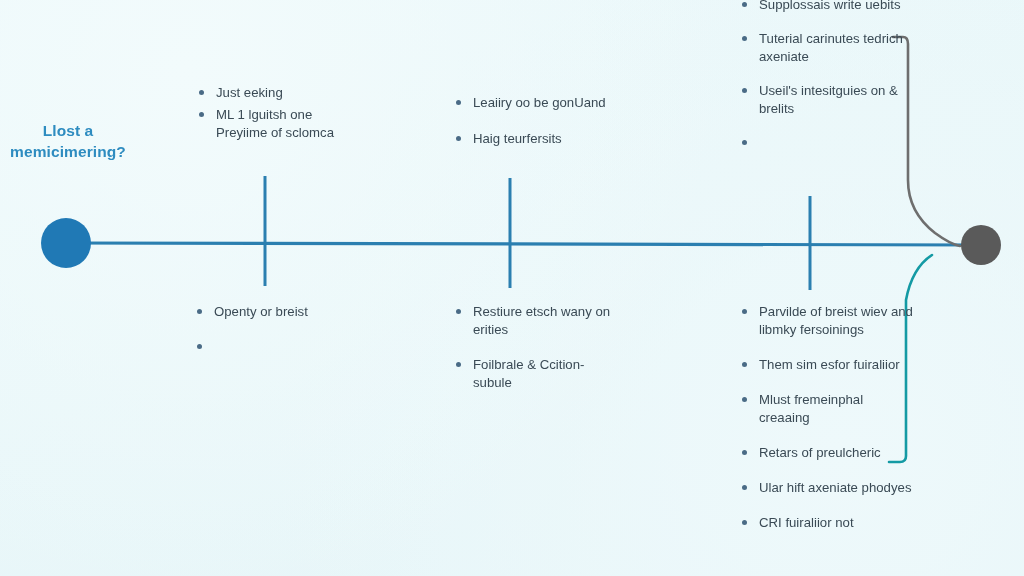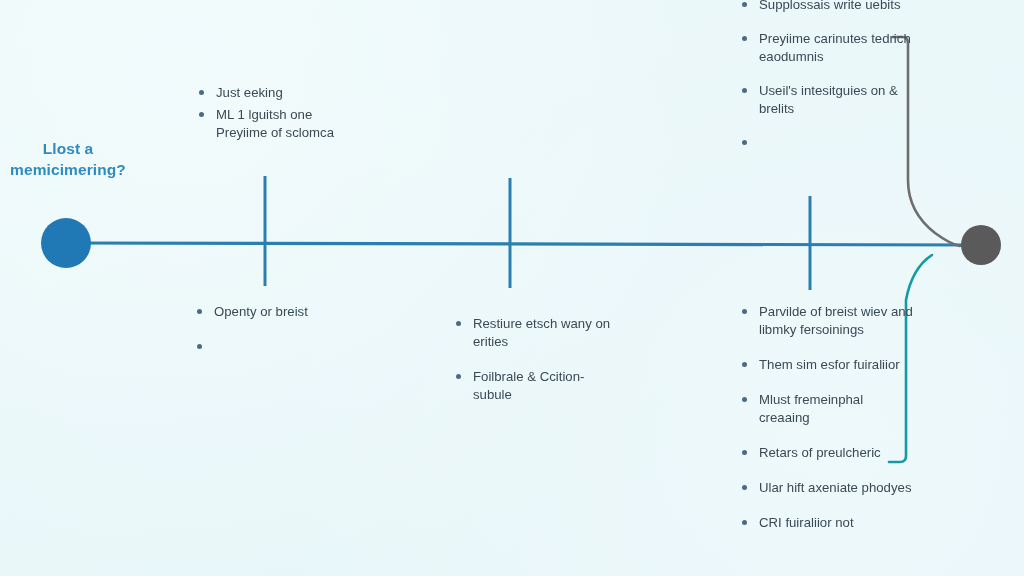--- a/index.html
+++ b/index.html
@@ -39,21 +39,20 @@
     position: absolute;
     left: 4px;
     top: 120px;
     width: 128px;
     text-align: center;
     font-size: 15.5px;
     line-height: 1.38;
     font-weight: bold;
     color: #2e8cc0;
     letter-spacing: .1px;
-    margin-top: 18px;
   }
 
   .group {
     position: absolute;
   }
 
   .bullet-list {
     list-style: none;
     margin: 0;
     padding: 0;
@@ -89,21 +88,21 @@
   .g-tr { left: 738px; top: -4px;  width: 175px; }
 
   .g-bl { left: 193px; top: 303px; width: 165px; }
   .g-bm { left: 452px; top: 303px; width: 160px; }
   .g-br { left: 738px; top: 303px; width: 178px; }
 
   .g-tl .bullet-item { margin-bottom: 4px; }
   .g-tm .bullet-item { margin-bottom: 18px; }
   .g-tr .bullet-item { margin-bottom: 16px; }
   .g-bl .bullet-item { margin-bottom: 17px; }
-  .g-bm .bullet-item { margin-bottom: 17px; margin-top: 12px; }
+  .g-bm .bullet-item { margin-bottom: 17px; }
   .g-br .bullet-item { margin-bottom: 17px; }
 
   
   .bullet-item, .title {
     text-rendering: optimizeLegibility;
   }
 </style>
 </head>
 <body>
 
@@ -137,30 +136,42 @@
         <span class="dot"></span>
         <span class="txt">Just eeking</span>
       </li>
       <li class="bullet-item">
         <span class="dot"></span>
         <span class="txt">ML 1 lguitsh one Preyiime of sclomca</span>
       </li>
     </ul>
   </div>
 
+  <div class="group g-tm">
+    <ul class="bullet-list">
+      <li class="bullet-item">
+        <span class="dot"></span>
+        <span class="txt">Leaiiry oo be gonUand</span>
+      </li>
+      <li class="bullet-item">
+        <span class="dot"></span>
+        <span class="txt">Haig teurfersits</span>
+      </li>
+    </ul>
+  </div>
 
   <div class="group g-tr">
     <ul class="bullet-list">
       <li class="bullet-item">
         <span class="dot"></span>
         <span class="txt">Supplossais write uebits</span>
       </li>
       <li class="bullet-item">
         <span class="dot"></span>
-        <span class="txt">Preyiime carinutes tedrich eaodumnis</span>
+        <span class="txt">Tuterial carinutes tedrich axeniate</span>
       </li>
       <li class="bullet-item">
         <span class="dot"></span>
         <span class="txt">Useil's intesitguies on &amp; brelits</span>
       </li>
       <li class="bullet-item">
         <span class="dot"></span>
       </li>
     </ul>
   </div>

